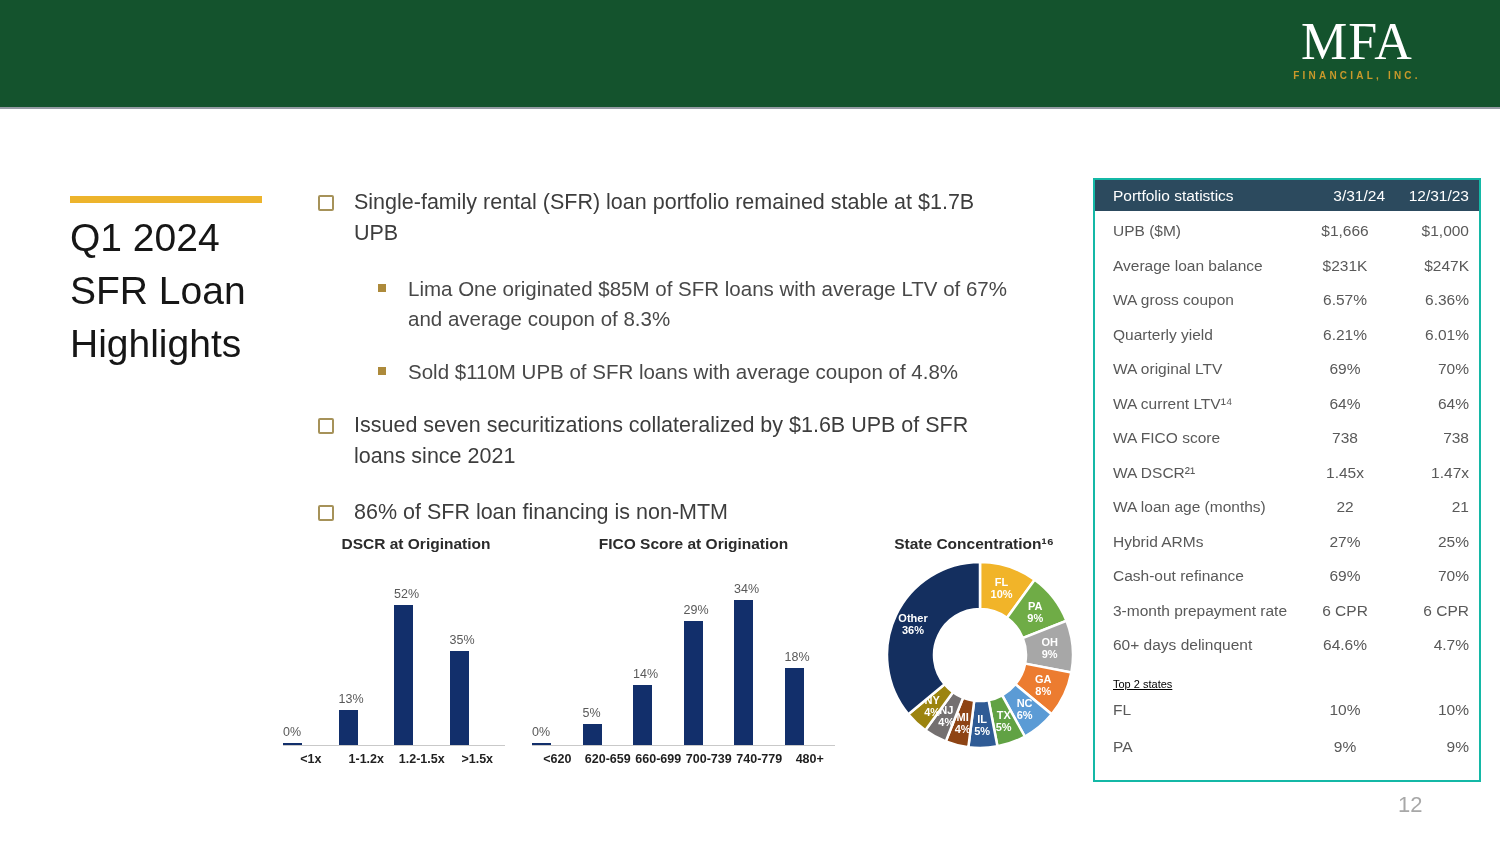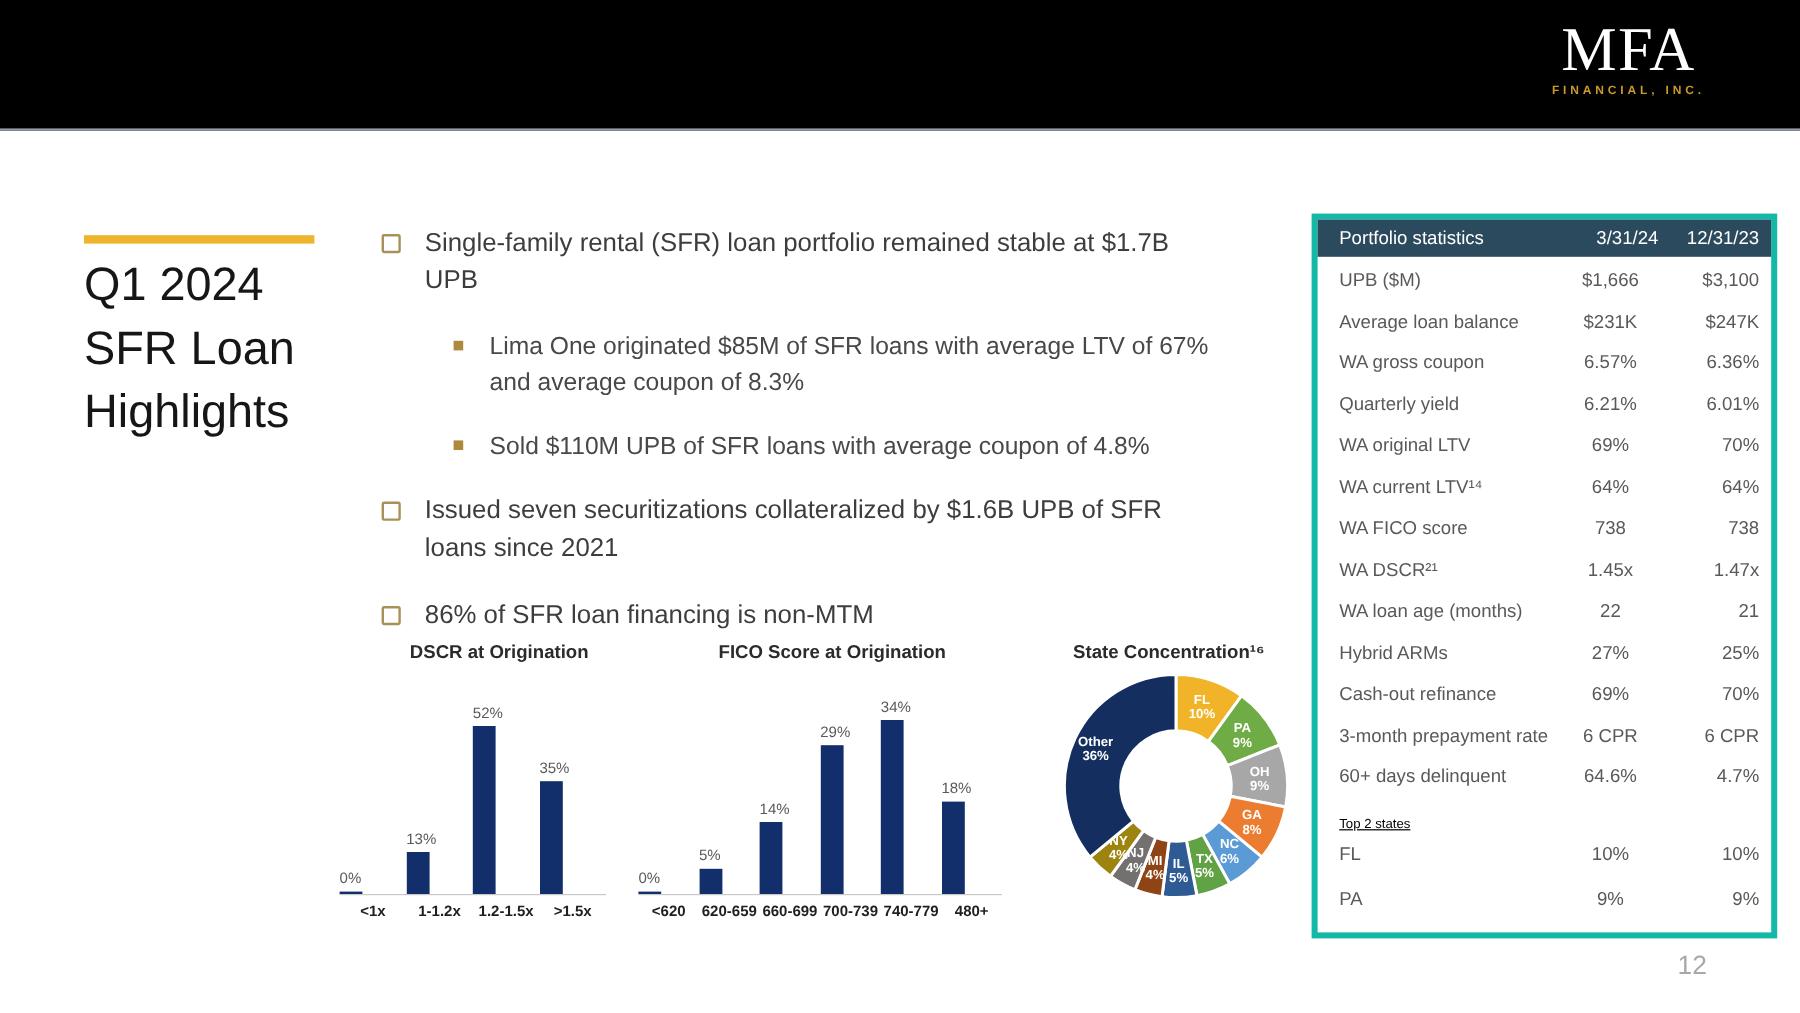--- a/index.html
+++ b/index.html
@@ -63,21 +63,21 @@
   .cats{display:flex;justify-content:space-between;margin-top:6px;}
   .cat{flex:1 1 0;text-align:center;font-size:12.5px;font-weight:700;color:#1f1f1f;white-space:nowrap;}
   
   .donut-wrap{position:absolute;left:880px;top:535px;width:200px;}
   .donut-wrap .chart-title{position:relative;left:-6px;}
   .donut-svg{display:block;margin:6px auto 0 auto;}
   .donut-label{font-size:11px;font-weight:700;fill:#ffffff;text-anchor:middle;}
   
   .stats-table{
     position:absolute;left:1093px;top:178px;width:388px;height:604px;
-    border:5px solid #14b8a6;box-sizing:border-box;background:#ffffff;
+    border:2px solid #14b8a6;box-sizing:border-box;background:#ffffff;
   }
   .stats-header{
     display:flex;align-items:center;height:31px;color:#ffffff;font-size:15.5px;
   }
   .stats-header .h-title{flex:1 1 auto;padding-left:18px;font-weight:400;}
   .stats-header .h-col{width:84px;text-align:right;font-weight:400;}
   .stats-header .h-col.c1{width:80px;}
   .stats-header .h-col.c2{margin-right:10px;}
   .trows{padding-top:3px;}
   .trow{display:flex;align-items:center;height:34.5px;font-size:15.5px;color:#595959;}
@@ -90,21 +90,21 @@
   }
   .section-rows .trow{height:37px;}
   
   .page-num{position:absolute;left:1398px;top:792px;font-size:22px;color:#a8a8a8;}
 </style>
 </head>
 <body>
 
 <div class="slide">
 
-  <div class="topbar" style="background: #000000;">
+  <div class="topbar" style="background: #14532d;">
     <div class="logo">
       <div class="logo-mfa">MFA</div>
       <div class="logo-sub" style="color: rgb(201, 153, 43);">FINANCIAL, INC.</div>
     </div>
   </div>
 
   <div class="accent-bar" style="background: rgb(237, 180, 44);"></div>
   <h1 class="slide-title" style="margin:0;">Q1 2024 SFR Loan Highlights</h1>
 
   <div class="bullets">
@@ -227,21 +227,21 @@
   <div class="stats-table">
     <div class="stats-header" style="background: rgb(44, 74, 94);">
       <span class="h-title">Portfolio statistics</span>
       <span class="h-col c1">3/31/24</span>
       <span class="h-col c2">12/31/23</span>
     </div>
     <div class="trows">
         <div class="trow">
           <span class="t-label">UPB ($M)</span>
           <span class="t-v1">$1,666</span>
-          <span class="t-v2">$3,100</span>
+          <span class="t-v2">$1,000</span>
         </div>
         <div class="trow">
           <span class="t-label">Average loan balance</span>
           <span class="t-v1">$231K</span>
           <span class="t-v2">$247K</span>
         </div>
         <div class="trow">
           <span class="t-label">WA gross coupon</span>
           <span class="t-v1">6.57%</span>
           <span class="t-v2">6.36%</span>

